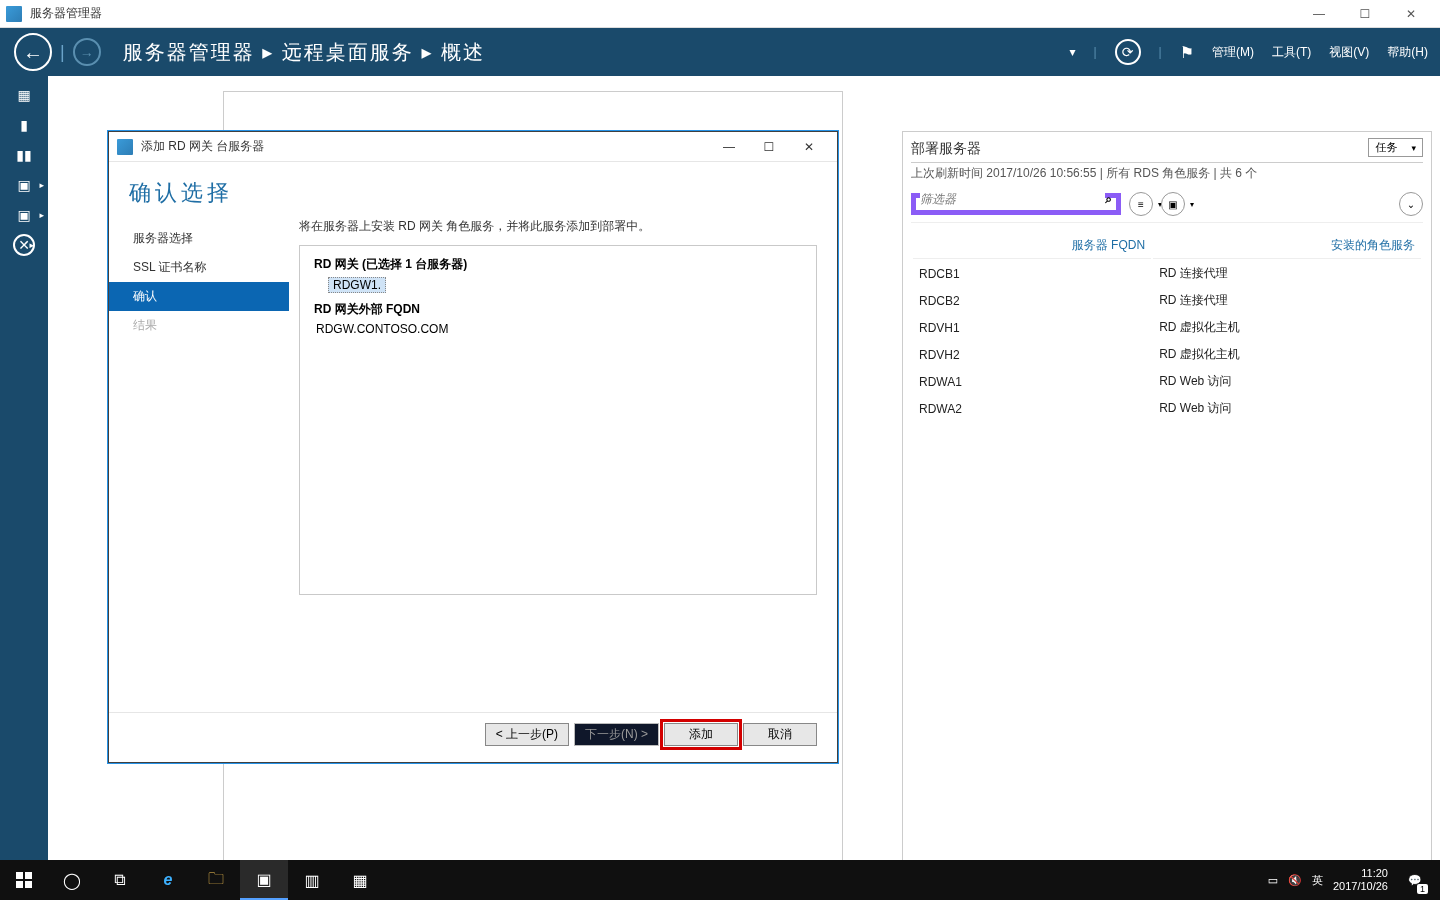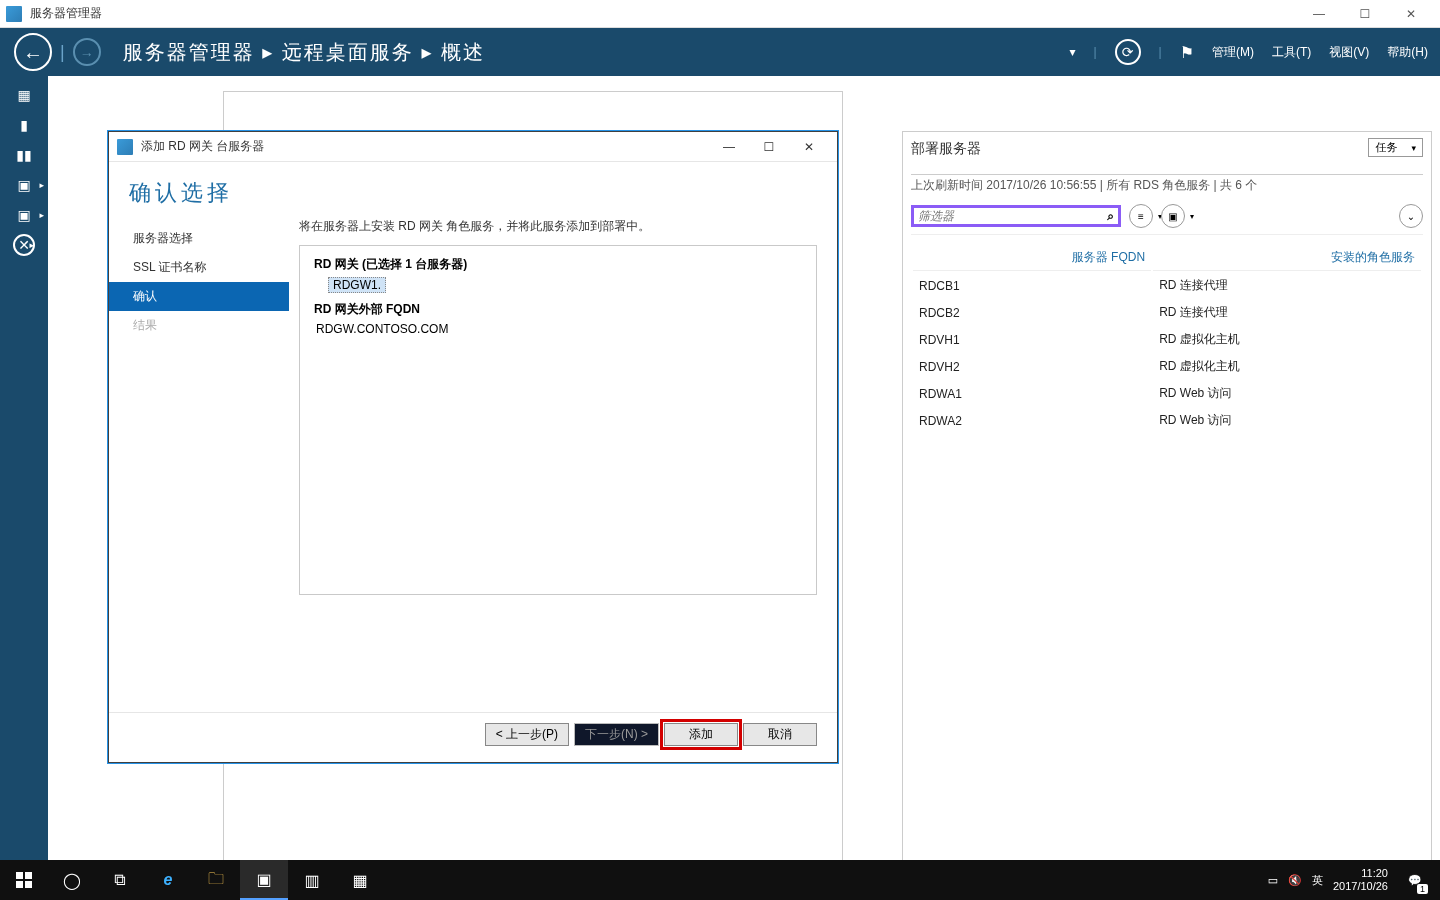--- a/index.html
+++ b/index.html
@@ -31,26 +31,26 @@
 .leftnav .nav-item.with-arrow::after { content:"▸"; position:absolute; right:-1px; font-size:9px;}
 .leftnav .nav-item.circled { border:2px solid #fff; border-radius:50%; width:22px; height:22px;}
 
 .main { flex:1; position:relative; background:#fff;}
 
 
 .empty-panel { position:absolute; left:175px; top:15px; width:620px; height:770px; border:1px solid #ccc; background:#fff;}
 
 
 .deploy-panel { position:absolute; right:8px; top:55px; width:530px; height:730px; border:1px solid #ccc; background:#fff; padding:8px;}
-.deploy-title { font-size:14px; color:#333; margin-bottom:16px; font-weight:400;}
+.deploy-title { font-size:14px; color:#333; margin-bottom:4px; font-weight:400;}
 .deploy-sub { font-size:12px; color:#555; border-top:1px solid #ccc; padding-top:2px; margin-bottom:10px;}
 .tasks-btn { position:absolute; right:8px; top:6px; border:1px solid #999; background:#fff; padding:1px 6px; font-size:11px; display:flex; align-items:center; gap:14px; cursor:pointer;}
 .tasks-btn::after { content:"▾"; font-size:9px;}
 .deploy-toolbar { display:flex; align-items:center; gap:8px; margin-bottom:8px; border-bottom:1px solid #eee; padding-bottom:6px;}
-.filter-box { flex:0 0 210px; border:3px solid #8b5cf6; height:22px; display:flex; align-items:center; padding:4px 4px;}
+.filter-box { flex:0 0 210px; border:5px solid #8b5cf6; height:22px; display:flex; align-items:flex-end; padding:4px 4px;}
 .filter-box input { border:none; outline:none; flex:1; font-size:12px; font-style:italic; color:#888;}
 .round-btn { width:24px; height:24px; border:1px solid #999; border-radius:50%; display:flex; align-items:center; justify-content:center; font-size:10px; cursor:pointer; position:relative;}
 .round-btn .caret { position:absolute; right:-10px; font-size:8px;}
 .expand-btn { margin-left:auto; }
 .deploy-table { width:100%; font-size:12px;}
 .deploy-table th { text-align:right; color:#1f6ea5; font-weight:400; padding:4px 6px; border-bottom:1px solid #eee;}
 .deploy-table td { padding:4px 6px; color:#222;}
 
 
 .wizard { position:absolute; left:60px; top:55px; width:730px; height:632px; background:#fff; border:1px solid #404040; box-shadow:0 0 0 1px #2692e6; z-index:10;}

